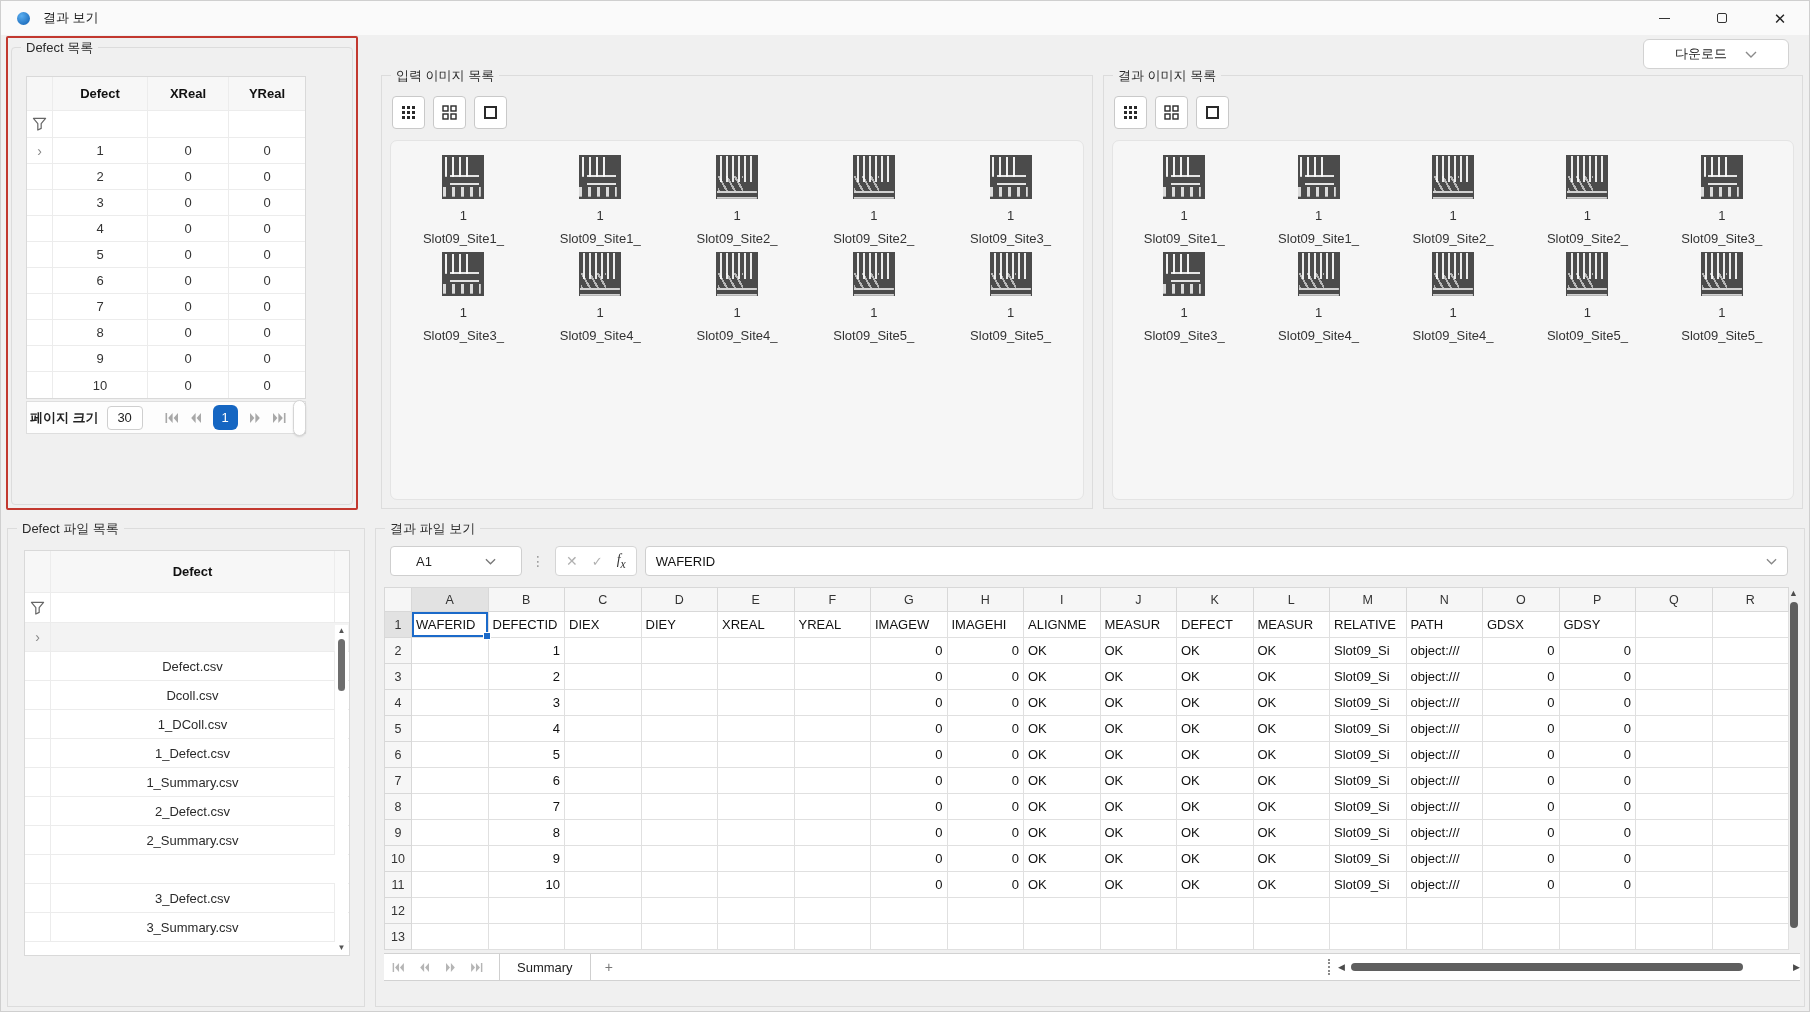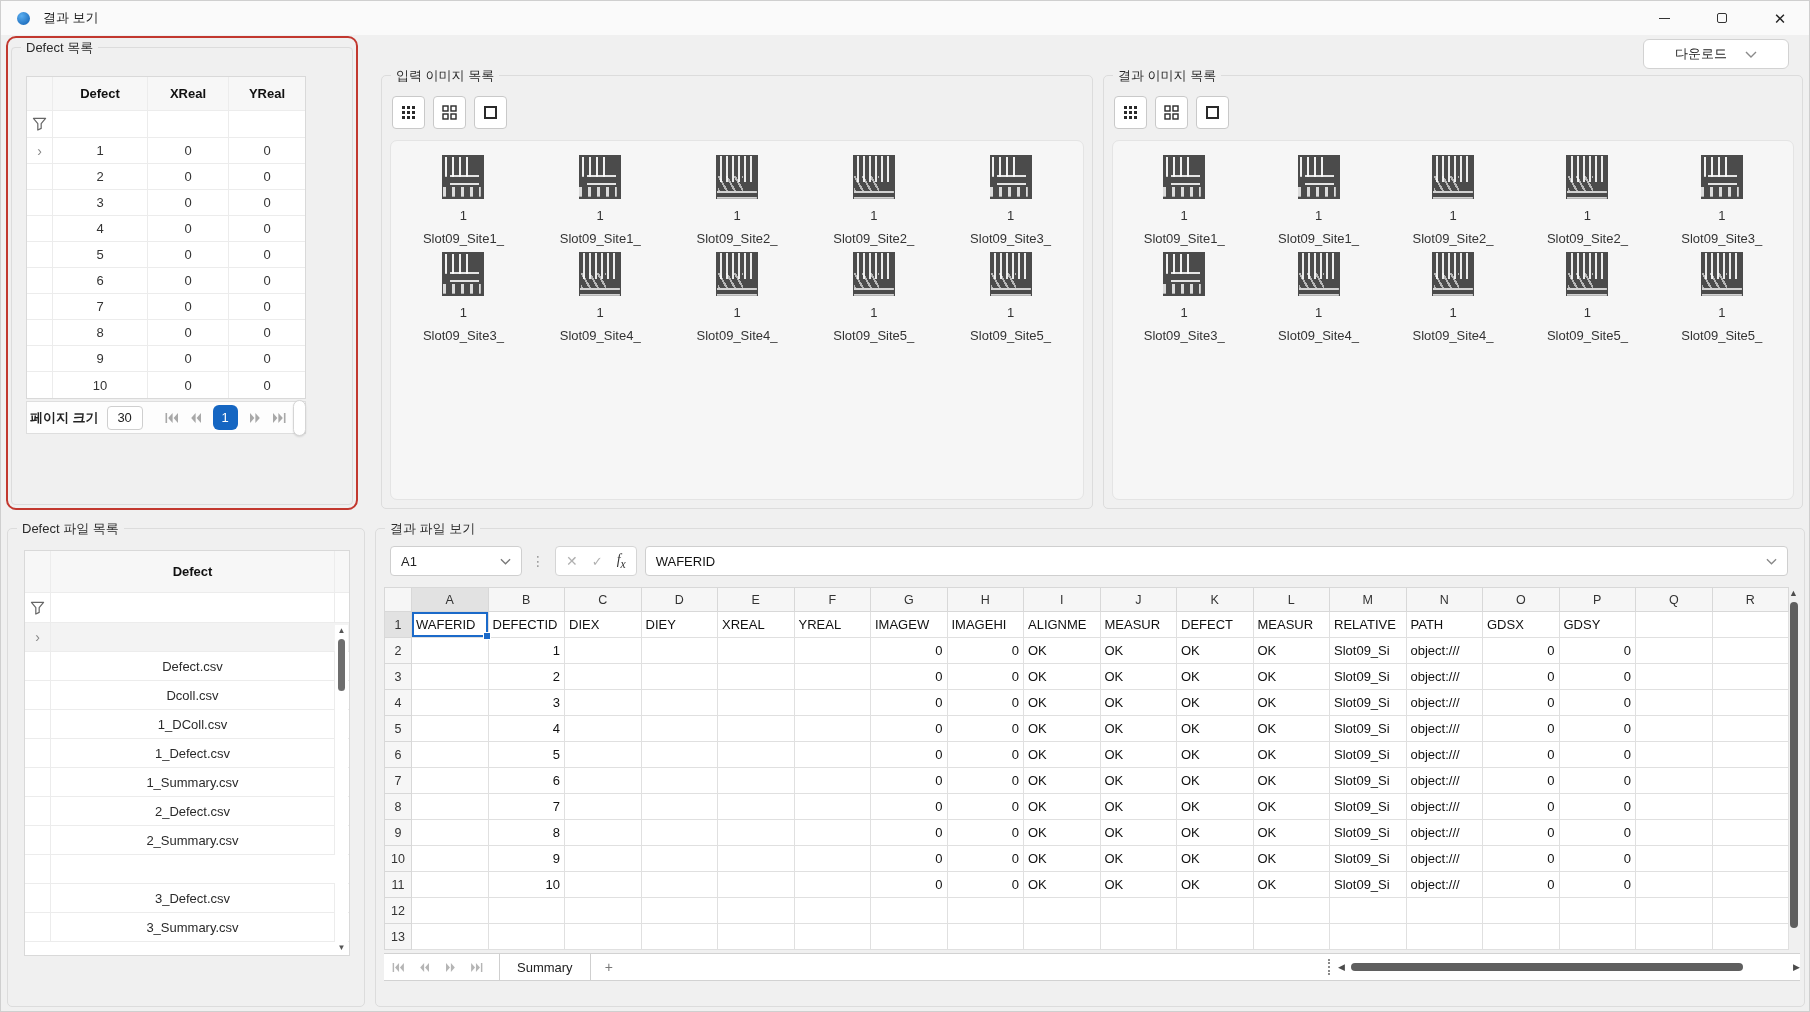--- a/index.html
+++ b/index.html
@@ -12,25 +12,25 @@
 .app-icon { width:13px; height:13px; border-radius:50%; margin-left:16px;
   background:radial-gradient(circle at 35% 30%, #5aaef0, #0d5cb0); }
 .title-text { margin-left:13px; font-size:13px; color:#1a1a1a; }
 .win-controls { margin-left:auto; display:flex; height:100%; }
 .win-btn { width:58px; height:100%; display:flex; align-items:center; justify-content:center; color:#333; }
 .ic-min { width:11px; height:1px; background:#333; }
 .ic-max { width:10px; height:10px; border:1px solid #333; border-radius:2px; }
 .ic-close { font-size:15px; line-height:1; color:#222; }
 
 
-.groupbox { position:absolute; border:1px solid #dcdcdc; border-radius:5px; }
+.groupbox { position:absolute; border:1px solid #dcdcdc; border-radius:0; }
 .gb-label { position:absolute; top:-9px; left:9px; background:#f0f0f0; padding:0 5px; font-size:13px; color:#2a2a2a; white-space:nowrap; }
 
 
-.red-outline { position:absolute; left:5px; top:35px; width:352px; height:474px; border:2px solid #c2382f; border-radius:10px; }
+.red-outline { position:absolute; left:5px; top:35px; width:352px; height:474px; border:2px solid #c2382f; border-radius:2px; }
 
 
 .dtable { position:absolute; left:14px; top:28px; width:280px; background:#fff; border:1px solid #d9d9d9; }
 .dt-row { display:flex; border-bottom:1px solid #ececec; }
 .dt-row:last-child { border-bottom:none; }
 .dt-c { flex:0 0 auto; border-right:1px solid #ececec; display:flex; align-items:center; justify-content:center; overflow:hidden; }
 .dt-c:last-child { border-right:none; }
 .c-sel { width:26px; } .c-a { width:95px; } .c-b { width:81px; } .c-c { width:76px; }
 .dt-head { height:34px; background:#f7f7f7; font-weight:bold; color:#111; }
 .dt-filter { height:27px; }
@@ -80,21 +80,21 @@
 .ft-filter { height:30px; }
 .ft-data { height:29px; color:#2a2a2a; }
 .ft-data.selrow { background:#f3f3f3; }
 .fscroll { position:absolute; right:1px; top:74px; bottom:1px; width:13px; display:flex; flex-direction:column; align-items:center; background:#fff; }
 .fs-arrow { font-size:8px; color:#555; line-height:12px; }
 .fs-thumb { width:7px; height:52px; border-radius:4px; background:#6e6e6e; margin-top:2px; }
 .fs-spacer { flex:1; }
 
 
 .formula-bar { position:absolute; left:14px; top:16px; right:16px; height:32px; display:flex; align-items:center; }
-.name-box { width:132px; height:30px; background:#fff; border:1px solid #cfcfcf; border-radius:4px; display:flex; align-items:center; padding:0 10px; color:#222; }
+.name-box { width:132px; height:30px; background:#fff; border:1px solid #cfcfcf; border-radius:4px; display:flex; align-items:center; padding:0 25px; color:#222; }
 .name-box .chev { margin-left:auto; color:#777; }
 .fb-dots { margin:0 9px; color:#9a9a9a; font-size:14px; letter-spacing:1px; }
 .fb-btns { height:30px; background:#fff; border:1px solid #d5d5d5; border-radius:4px; display:flex; align-items:center; padding:0 10px; gap:14px; }
 .fb-x { color:#b0b0b0; font-size:14px; }
 .fb-check { color:#b0b0b0; font-size:13px; }
 .fb-fx { font-family:"Liberation Serif","DejaVu Serif",serif; font-style:italic; color:#333; font-size:14px; }
 .fb-input { flex:1; margin-left:8px; height:30px; background:#fff; border:1px solid #cfcfcf; border-radius:4px; display:flex; align-items:center; padding:0 10px; color:#111; }
 .fb-input .chev { margin-left:auto; color:#888; }
 
 .sheet { position:absolute; left:8px; top:58px; }

